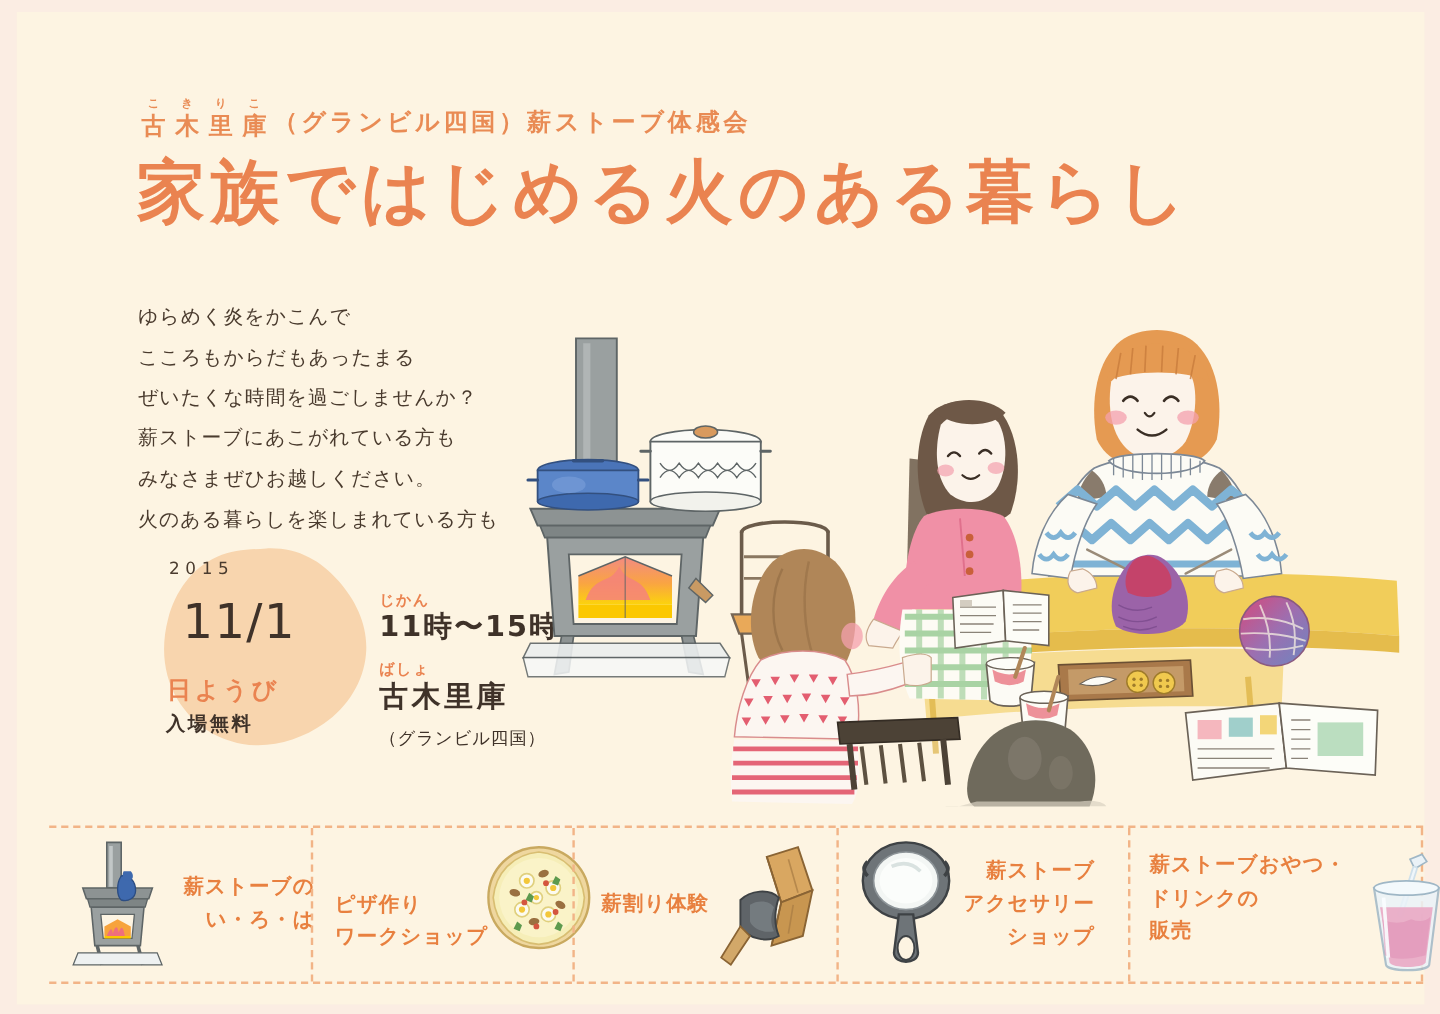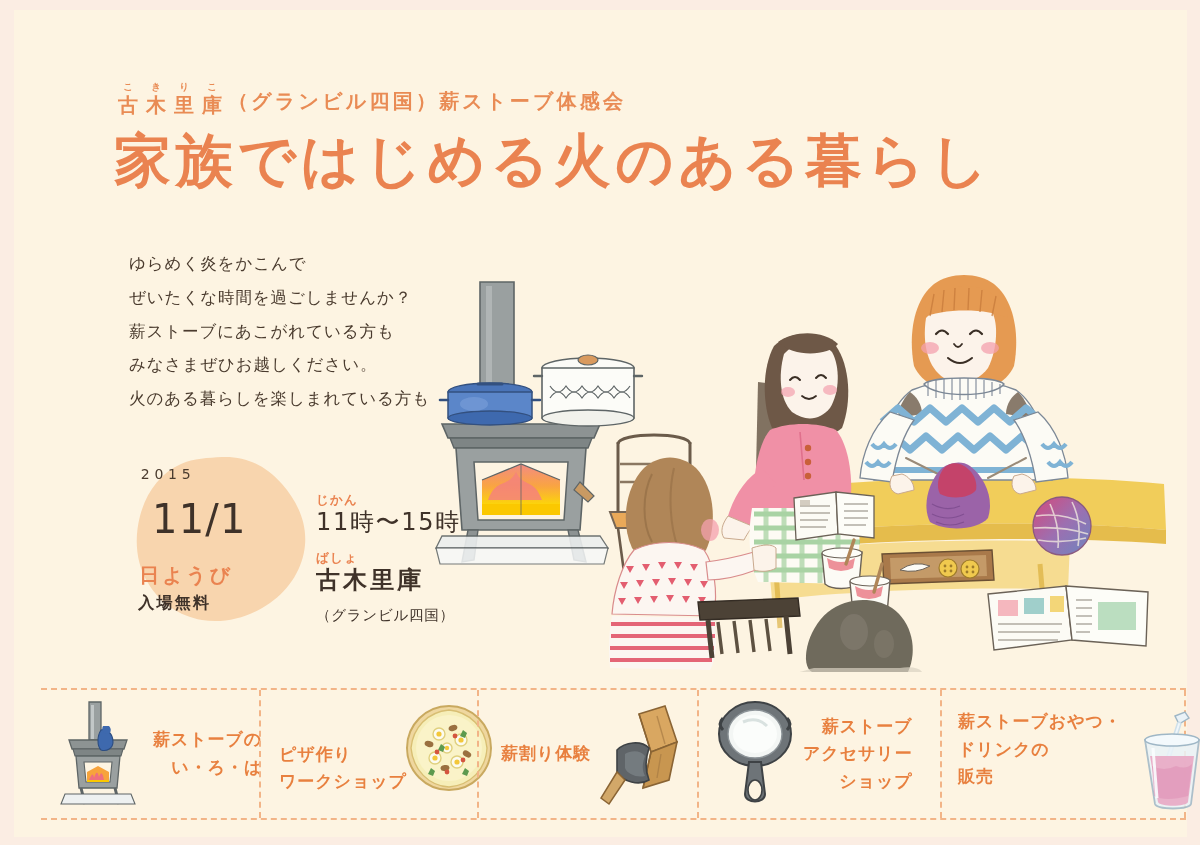--- a/index.html
+++ b/index.html
@@ -42,40 +42,40 @@
     color:#EA8350;
     font-size:57px;
     font-weight:700;
     letter-spacing:.085em;
     line-height:1.1;
     white-space:nowrap;
   }
 
   
   #lead{
-    position:absolute;left:115px;top:237px;width:340px;
+    position:absolute;left:101px;top:237px;width:340px;
     color:#4A3B2E;font-size:16.5px;line-height:2.05;
     letter-spacing:.055em;font-weight:400;
   }
   #lead p{margin:0;}
 
   
   #date-badge{position:absolute;left:122px;top:445px;width:172px;height:170px;}
   #date-badge svg{position:absolute;inset:0;}
   .badge-inner{position:absolute;inset:0;display:flex;flex-direction:column;
     align-items:flex-start;justify-content:center;}
   .year{font-size:14px;color:#4A3B2E;letter-spacing:.34em;padding-left:.34em;margin-bottom:1px;font-weight:400;}
   .bigdate{font-size:40px;color:#3F3229;letter-spacing:.03em;line-height:1;font-weight:400;margin:16px;}
   .dow{font-size:20px;color:#EA8350;letter-spacing:.16em;padding-left:.16em;margin-top:7px;font-weight:700;}
   .free{font-size:16px;color:#3F3229;letter-spacing:.14em;padding-left:.14em;margin-top:4px;font-weight:700;}
 
   
   #meta{position:absolute;left:302px;top:483px;width:220px;}
   .meta-label{color:#EA8350;font-size:12.5px;font-weight:700;letter-spacing:.10em;line-height:1.1;margin-bottom:1px;}
-  .meta-value{color:#3F3229;font-size:24px;letter-spacing:.07em;line-height:1.18;font-weight:400;}
+  .meta-value{color:#3F3229;font-size:24px;letter-spacing:.07em;line-height:1.18;font-weight:700;}
   .meta-value.bold{font-weight:700;letter-spacing:.13em;}
   .meta-sub{color:#3F3229;font-size:14.5px;letter-spacing:.05em;margin-top:12px;font-weight:400;}
   .meta-block + .meta-block{margin-top:15px;}
 
   
   #hero{position:absolute;left:408px;top:262px;width:760px;height:400px;}
   #hero svg{display:block;width:100%;height:100%;}
 
   
   #features{
@@ -143,20 +143,21 @@
           <span class="ruby-base">庫</span>
         </span>
         <span class="eyebrow-rest">（グランビル四国）薪ストーブ体感会</span>
       </div>
 
       <div id="main-title">家族ではじめる火のある暮らし</div>
     </div>
 
     <div id="lead">
       <p>ゆらめく炎をかこんで</p>
+      <p>こころもからだもあったまる</p>
       <p>ぜいたくな時間を過ごしませんか？</p>
       <p>薪ストーブにあこがれている方も</p>
       <p>みなさまぜひお越しください。</p>
       <p>火のある暮らしを楽しまれている方も</p>
     </div>
 
     <div id="date-badge">
       <svg viewBox="0 0 172 170">
         <path d="M86 2 C112 1 131 12 146 29 C161 46 171 67 169 90
                  C167 113 154 134 134 148 C114 162 89 169 66 165

